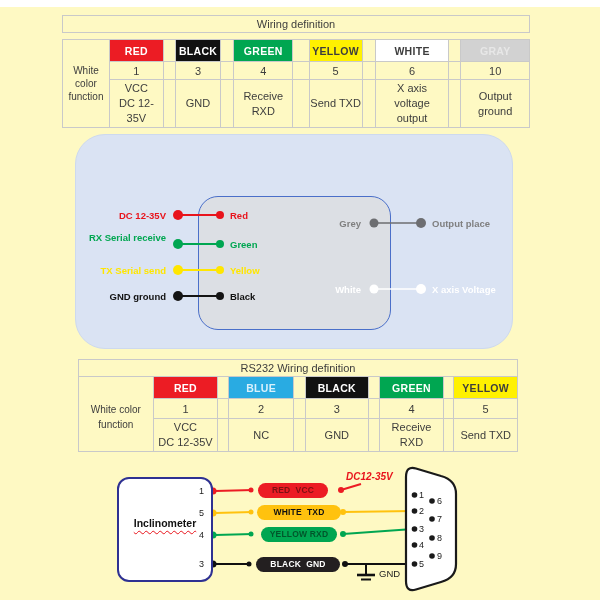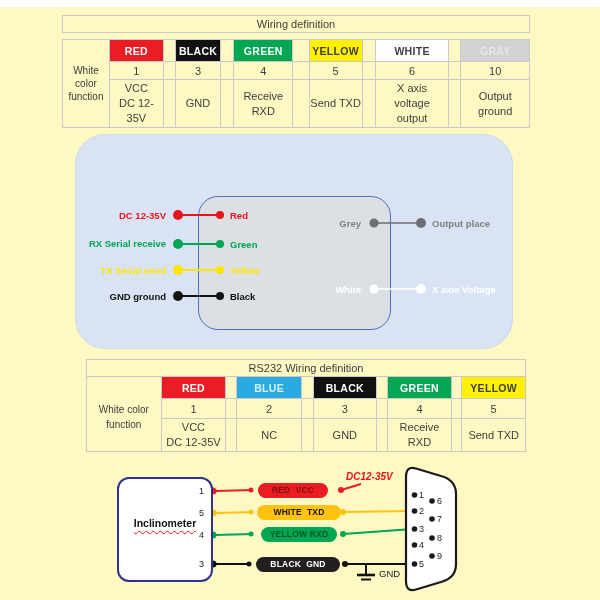--- a/index.html
+++ b/index.html
@@ -158,36 +158,36 @@
           <circle cx="345" cy="88" r="5" fill="#6d6e71"></circle>
       </g>
       <g>
         <line x1="298" y1="154" x2="345" y2="154" stroke="#ffffff" stroke-width="1.6"></line>
         <circle cx="298" cy="154" r="4.5" fill="#ffffff"></circle>
           <circle cx="345" cy="154" r="5" fill="#ffffff"></circle>
       </g>
     </svg>
 
     <span class="dlabel r" style="right: 346px; top: 80px; color: rgb(232, 20, 28);">DC 12-35V</span>
-    <span class="dlabel r" style="right: 346px; top: 108px; color: rgb(0, 166, 81);">RX Serial receive</span>
+    <span class="dlabel r" style="right: 346px; top: 102px; color: rgb(0, 166, 81);">RX Serial receive</span>
     <span class="dlabel r" style="right: 346px; top: 135px; color: rgb(255, 230, 0);">TX Serial send</span>
     <span class="dlabel r" style="right: 346px; top: 161px; color: rgb(17, 17, 17);">GND ground</span>
 
     <span class="dlabel" style="left: 154px; top: 80px; color: rgb(232, 20, 28);">Red</span>
     <span class="dlabel" style="left: 154px; top: 109px; color: rgb(0, 166, 81);">Green</span>
     <span class="dlabel" style="left: 154px; top: 135px; color: rgb(255, 230, 0);">Yellow</span>
     <span class="dlabel" style="left: 154px; top: 161px; color: rgb(17, 17, 17);">Black</span>
 
     <span class="dlabel r" style="right: 151px; top: 88px; color: rgb(127, 127, 127);">Grey</span>
     <span class="dlabel" style="left: 356px; top: 88px; color: rgb(127, 127, 127);">Output place</span>
     <span class="dlabel r" style="right: 151px; top: 154px; color: rgb(255, 255, 255);">White</span>
     <span class="dlabel" style="left: 356px; top: 154px; color: rgb(255, 255, 255);">X axis Voltage</span>
   </div>
 
-  <table class="wtab" id="rs232-table" style="left:86px;top:352px;width:440px">
+  <table class="wtab" id="rs232-table" style="left:78px;top:352px;width:440px">
     <colgroup>
       <col style="width:74px">
         <col style="width:64px">
         <col style="width:11px">
       <col style="width:64px">
         <col style="width:12px">
         <col style="width:62px">
       <col style="width:11px">
         <col style="width:64px">
         <col style="width:10px">

